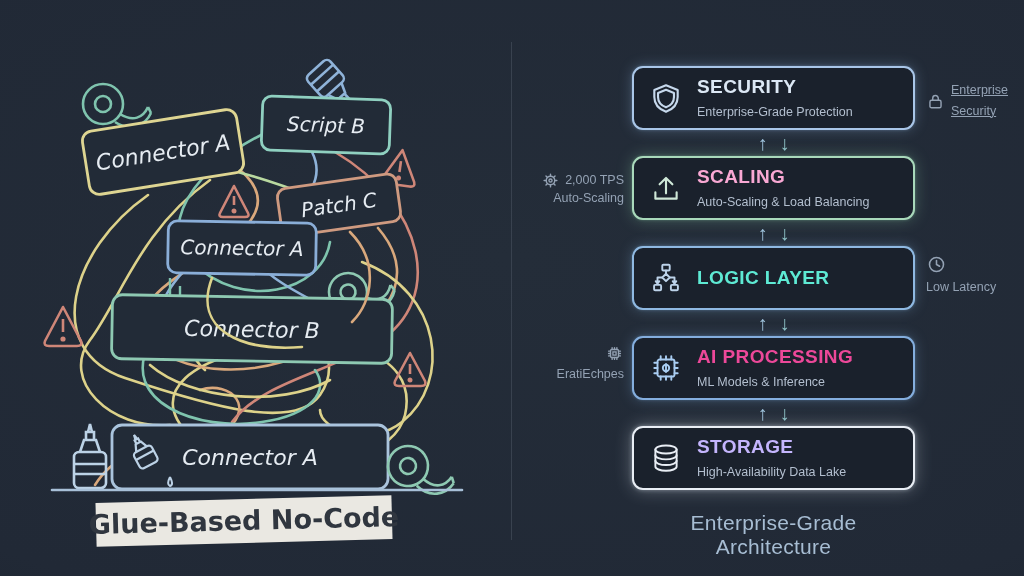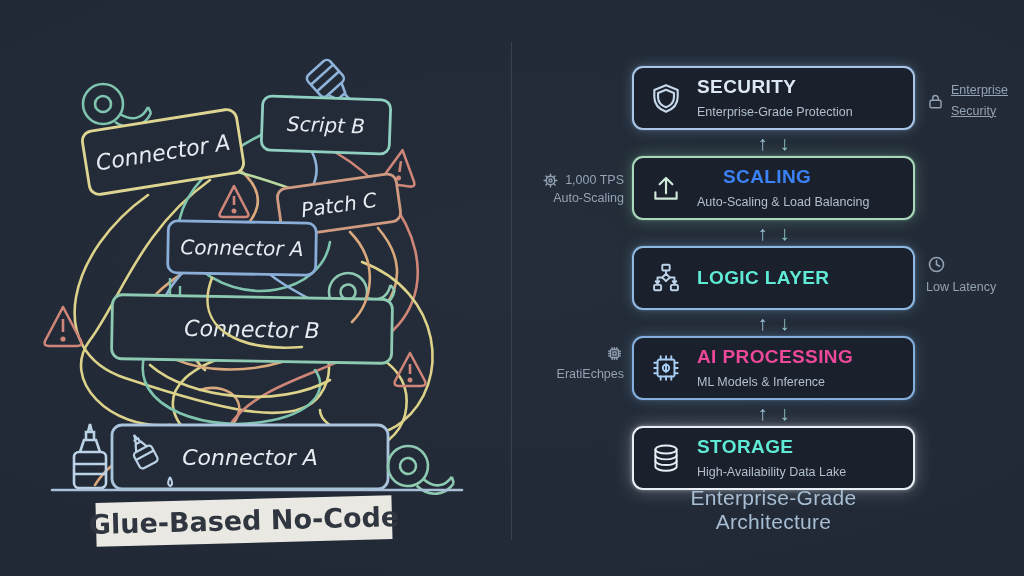--- a/index.html
+++ b/index.html
@@ -15,45 +15,45 @@
   
   .stack{position:absolute;left:632px;top:66px;width:283px;}
   .layer{box-sizing:border-box;display:flex;align-items:center;gap:14px;height:64px;
     border:2px solid var(--ac);border-radius:11px;background:#1a212c;padding:0 15px;}
   .layer .txt{display:flex;flex-direction:column;gap:2px;}
   .layer .title{font-weight:bold;font-size:19px;letter-spacing:.4px;line-height:1.05;}
   .layer .subtitle{font-size:12.5px;color:#b3bfcf;line-height:1.1;margin-top:7px;}
   .layer-0{--ac:#a9c6e8;box-shadow:0 0 14px rgba(150,190,230,.30),0 0 3px rgba(150,190,230,.35);}
   .layer-0 .title{color:#dce8f5;} .layer-0 .licon{color:#c6d8ec;}
   .layer-1{--ac:#a9d9bb;box-shadow:0 0 16px rgba(150,220,175,.30),0 0 3px rgba(150,220,175,.35);}
-  .layer-1 .title{color:#3b82f6;margin-left:26px;} .layer-1 .licon{color:#cfe8d8;}
+  .layer-1 .title{color:#f9a8d4;} .layer-1 .licon{color:#cfe8d8;}
   .layer-2{--ac:#8fb9e2;box-shadow:0 0 14px rgba(140,185,225,.30),0 0 3px rgba(140,185,225,.35);}
   .layer-2 .title{color:#5eead4;} .layer-2 .licon{color:#bdd3ea;}
   .layer-3{--ac:#84aede;box-shadow:0 0 14px rgba(130,175,222,.30),0 0 3px rgba(130,175,222,.35);}
   .layer-3 .title{color:#ec4899;} .layer-3 .licon{color:#a9cdf2;}
   .layer-4{--ac:#e9eef5;box-shadow:0 0 18px rgba(230,240,250,.32),0 0 4px rgba(230,240,250,.4);}
-  .layer-4 .title{color:#5eead4;} .layer-4 .licon{color:#e9eef5;}
+  .layer-4 .title{color:#c4b5fd;} .layer-4 .licon{color:#e9eef5;}
   .arrows{height:26px;display:flex;align-items:center;justify-content:center;gap:12px;
     color:#9fc3dc;font-size:20px;line-height:1;}
   .arrows .dn{color:#8fc2c6;}
   .licon svg{display:block;}
 
   .ann{position:absolute;font-size:12.5px;color:#94a2b4;line-height:1.4;}
   .ann svg{display:block;}
   .ann-row{display:flex;align-items:center;gap:6px;}
   .ann-right-col{display:flex;flex-direction:column;align-items:flex-start;gap:3px;}
   #ann-scaling{left:528px;top:172px;width:96px;text-align:right;}
   #ann-scaling .ann-row{justify-content:flex-end;}
   #ann-ai{left:524px;top:344px;width:100px;text-align:right;}
   #ann-ai svg{margin-left:auto;margin-bottom:3px;}
   #ann-security{left:926px;top:82px;}
   #ann-security .ann-row{align-items:center;text-decoration:underline;}
   #ann-latency{left:926px;top:254px;}
   #ann-latency svg{margin-bottom:4px;}
-  .right-caption{position:absolute;left:632px;top:486px;width:283px;text-align:center;
+  .right-caption{position:absolute;left:632px;top:511px;width:283px;text-align:center;
     font-size:21px;color:#a7bdd3;letter-spacing:.3px;}
 </style>
 </head>
 <body>
 
 <div class="screen">
 
   <svg class="left-art" width="512" height="576" viewBox="0 0 512 576">
     <g fill="none" stroke-linecap="round" stroke-linejoin="round" stroke-width="2.6">
       <path stroke="#ddd28a" d="M148,195 C70,250 42,350 125,378 C215,408 295,430 320,395 C350,352 300,305 245,302 C195,300 175,345 205,370"></path>
@@ -298,21 +298,21 @@
 
   <div class="ann" id="ann-scaling">
     <span class="ann-row">
       <span>
         <svg width="17" height="17" viewBox="0 0 24 24" fill="none" stroke="currentColor" stroke-width="2" stroke-linecap="round">
           <circle cx="12" cy="12" r="6"></circle>
             <circle cx="12" cy="12" r="2.2"></circle>
           <path d="M12 3 V6 M12 18 V21 M3 12 H6 M18 12 H21 M5.6 5.6 L7.8 7.8 M16.2 16.2 L18.4 18.4 M18.4 5.6 L16.2 7.8 M7.8 16.2 L5.6 18.4"></path>
         </svg>
       </span>
-      <span>1,000 TPS</span>
+      <span>2,000 TPS</span>
     </span>
     <span>Auto-Scaling</span>
   </div>
 
   <div class="ann" id="ann-ai">
     <span>
       <svg width="19" height="19" viewBox="0 0 24 24" fill="none" stroke="currentColor" stroke-width="1.7" stroke-linecap="round">
         <rect x="7" y="7" width="10" height="10" rx="1.5"></rect>
           <rect x="10" y="10" width="4" height="4"></rect>
         <path d="M9 7 V4.5 M12 7 V4.5 M15 7 V4.5 M9 17 V19.5 M12 17 V19.5 M15 17 V19.5 M7 9 H4.5 M7 12 H4.5 M7 15 H4.5 M17 9 H19.5 M17 12 H19.5 M17 15 H19.5"></path>

